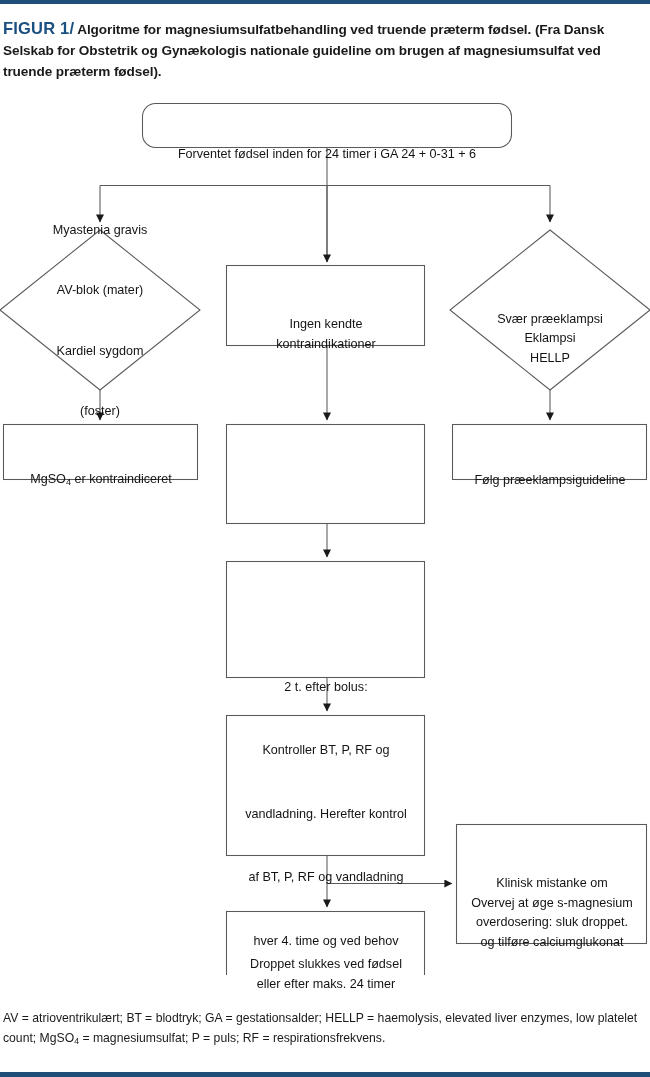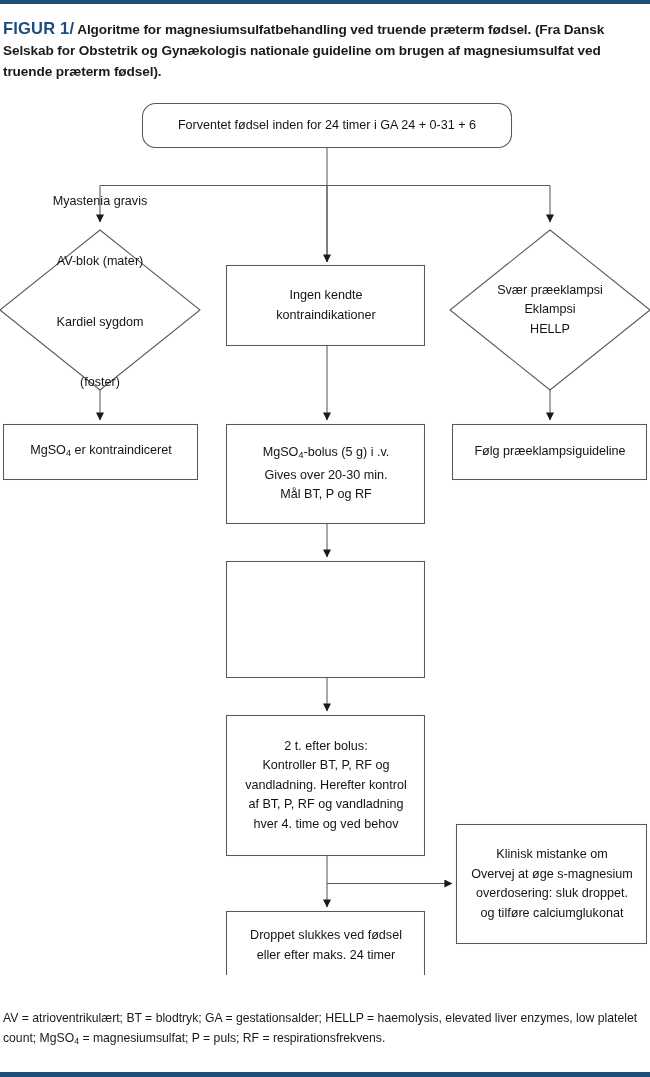--- a/index.html
+++ b/index.html
@@ -83,20 +83,21 @@
     position: absolute;
     display: flex;
     flex-direction: column;
     align-items: center;
     justify-content: center;
     text-align: center;
     font-size: 12.6px;
     line-height: 19.5px;
     color: #141414;
     pointer-events: none;
+    margin-top: 29px;
   }
   .node-text span { display: block; white-space: nowrap; }
   sub { font-size: 0.72em; vertical-align: -0.25em; }
 </style>
 </head>
 <body>
 
 <div id="figure-root">
 
   <div class="rule rule-top"></div>
@@ -179,32 +180,27 @@
     <div class="node-text" style="left:460px; top:160px; width:180px; height:110px;">
       <span>Svær præeklampsi</span>
       <span>Eklampsi</span>
       <span>HELLP</span>
     </div>
 
     <div class="node-text" style="left:4px; top:330px; width:194px; height:54px;">
       <span>MgSO<sub>4</sub> er kontraindiceret</span>
     </div>
 
-    <div class="node-text" style="left:227px; top:330px; width:198px; height:98px;">
-      <span>MgSO<sub>4</sub>-bolus (5 g) i .v.</span>
-      <span>Gives over 20-30 min.</span>
-      <span>Mål BT, P og RF</span>
-    </div>
 
     <div class="node-text" style="left:453px; top:330px; width:194px; height:54px;">
       <span>Følg præeklampsiguideline</span>
     </div>
 
 
-    <div class="node-text" style="left:227px; top:621px; width:198px; height:139px;">
+    <div class="node-text" style="left:227px; top:621px; width:198px; height:139px;gap:44px;">
       <span>2 t. efter bolus:</span>
       <span>Kontroller BT, P, RF og</span>
       <span>vandladning. Herefter kontrol</span>
       <span>af BT, P, RF og vandladning</span>
       <span>hver 4. time og ved behov</span>
     </div>
 
     <div class="node-text" style="left:457px; top:730px; width:190px; height:118px;">
       <span>Klinisk mistanke om</span>
       <span>Overvej at øge s-magnesium</span>

